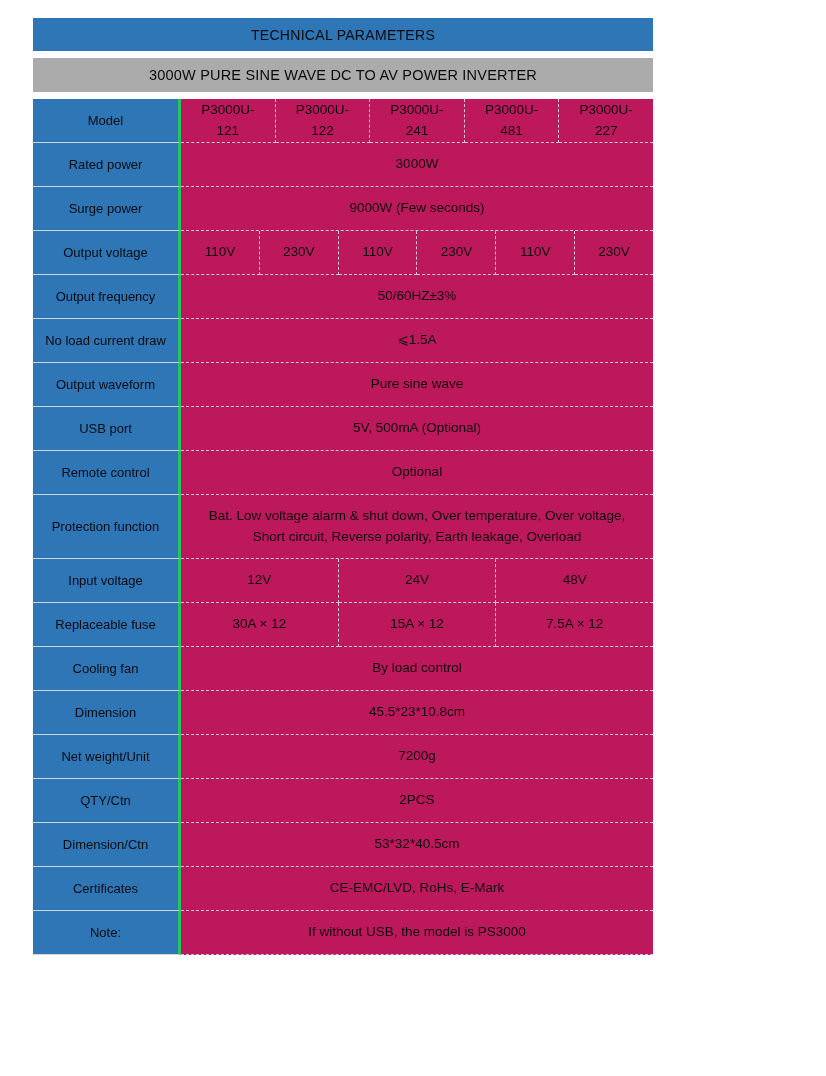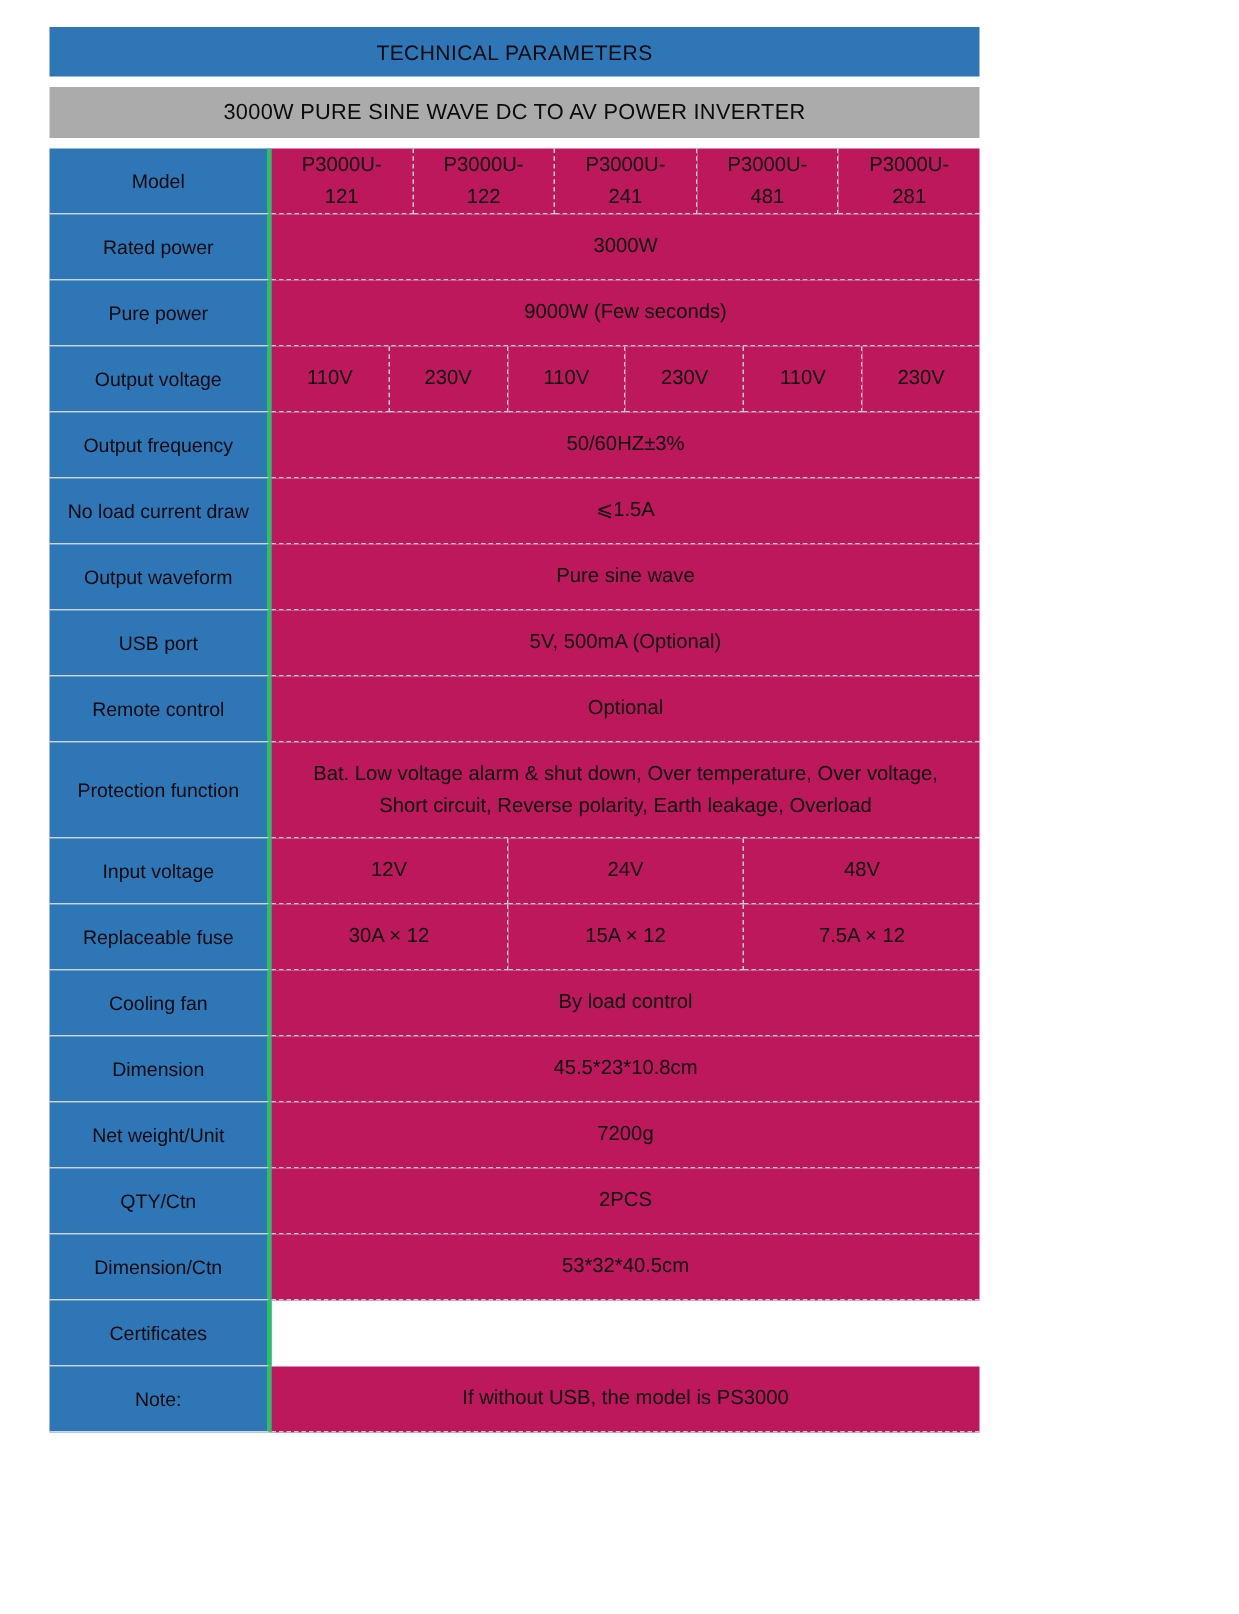--- a/index.html
+++ b/index.html
@@ -80,28 +80,28 @@
   <div class="row subtitle-row">
     <span>3000W PURE SINE WAVE DC TO AV POWER INVERTER</span>
   </div>
   <div id="rows">
       <div class="row body-row">
         <div class="label-cell">Model</div>
         <div class="data-cell" style="flex: 1 1 0%;">P3000U-121</div>
         <div class="data-cell" style="flex: 1 1 0%;">P3000U-122</div>
         <div class="data-cell" style="flex: 1 1 0%;">P3000U-241</div>
         <div class="data-cell" style="flex: 1 1 0%;">P3000U-481</div>
-        <div class="data-cell" style="flex: 1 1 0%;">P3000U-281</div>
+        <div class="data-cell" style="flex: 1 1 0%;">P3000U-227</div>
       </div>
       <div class="row body-row">
         <div class="label-cell">Rated power</div>
         <div class="data-cell" style="flex: 6 6 0%;">3000W</div>
       </div>
       <div class="row body-row">
-        <div class="label-cell">Pure power</div>
+        <div class="label-cell">Surge power</div>
         <div class="data-cell" style="flex: 6 6 0%;">9000W (Few seconds)</div>
       </div>
       <div class="row body-row">
         <div class="label-cell">Output voltage</div>
         <div class="data-cell" style="flex: 1 1 0%;">110V</div>
         <div class="data-cell" style="flex: 1 1 0%;">230V</div>
         <div class="data-cell" style="flex: 1 1 0%;">110V</div>
         <div class="data-cell" style="flex: 1 1 0%;">230V</div>
         <div class="data-cell" style="flex: 1 1 0%;">110V</div>
         <div class="data-cell" style="flex: 1 1 0%;">230V</div>
@@ -157,19 +157,20 @@
       <div class="row body-row">
         <div class="label-cell">QTY/Ctn</div>
         <div class="data-cell" style="flex: 6 6 0%;">2PCS</div>
       </div>
       <div class="row body-row">
         <div class="label-cell">Dimension/Ctn</div>
         <div class="data-cell" style="flex: 6 6 0%;">53*32*40.5cm</div>
       </div>
       <div class="row body-row">
         <div class="label-cell">Certificates</div>
+        <div class="data-cell" style="flex: 6 6 0%;">CE-EMC/LVD, RoHs, E-Mark</div>
       </div>
       <div class="row body-row">
         <div class="label-cell">Note:</div>
         <div class="data-cell" style="flex: 6 6 0%;">If without USB, the model is PS3000</div>
       </div>
     </div>
 </div>
 
 </body></html>

